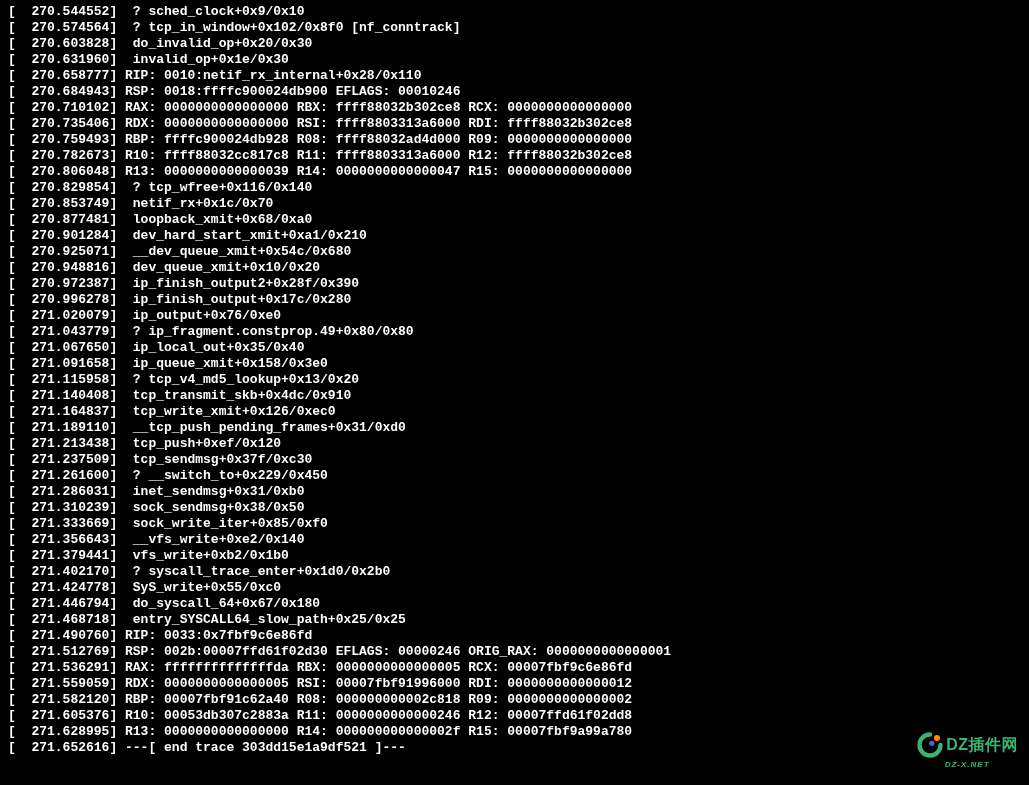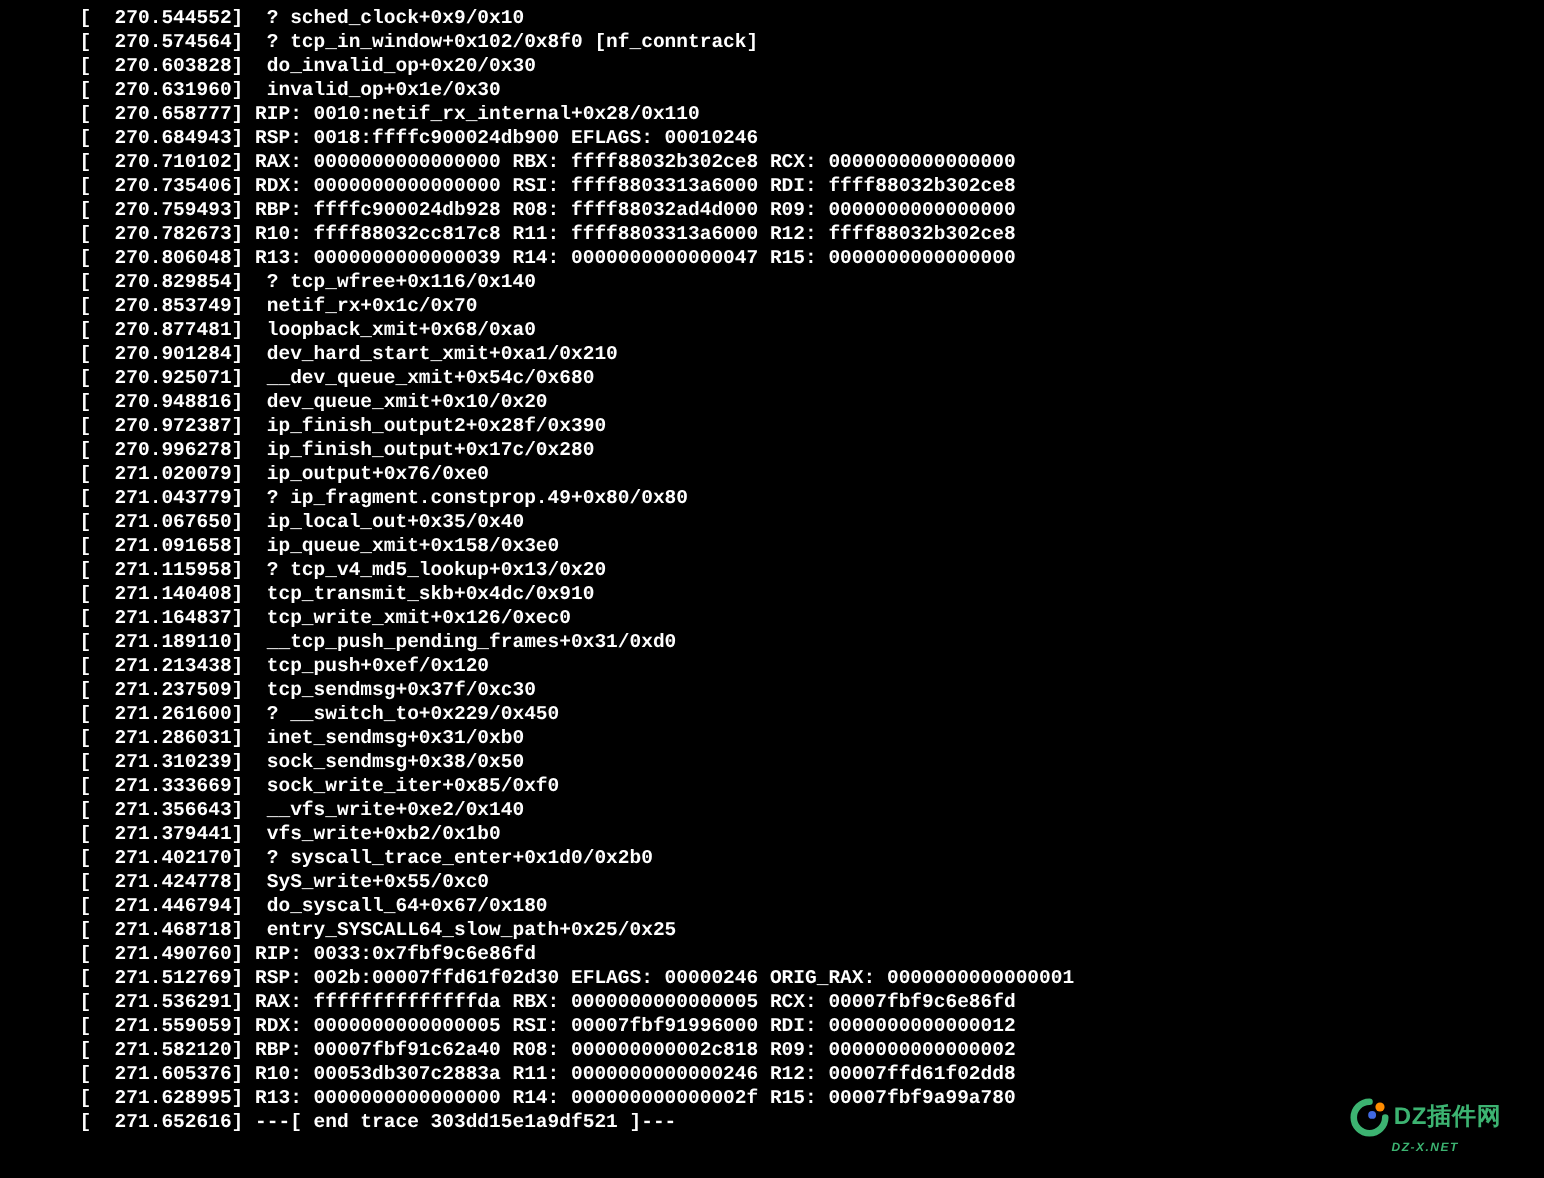--- a/index.html
+++ b/index.html
@@ -18,26 +18,25 @@
       height: 785px;
       overflow: hidden;
       position: relative;
       font-weight: bold;
     }
     .terminal {
       white-space: pre;
     }
     .log-line {
       display: block;
-      margin-left: 45px;
     }
     .watermark {
       position: absolute;
       bottom: 12px;
-      right: 28px;
+      right: 11px;
       display: flex;
       flex-direction: column;
       align-items: center;
     }
     .watermark-logo {
       display: flex;
       align-items: center;
       gap: 2px;
     }
     .watermark-icon {

